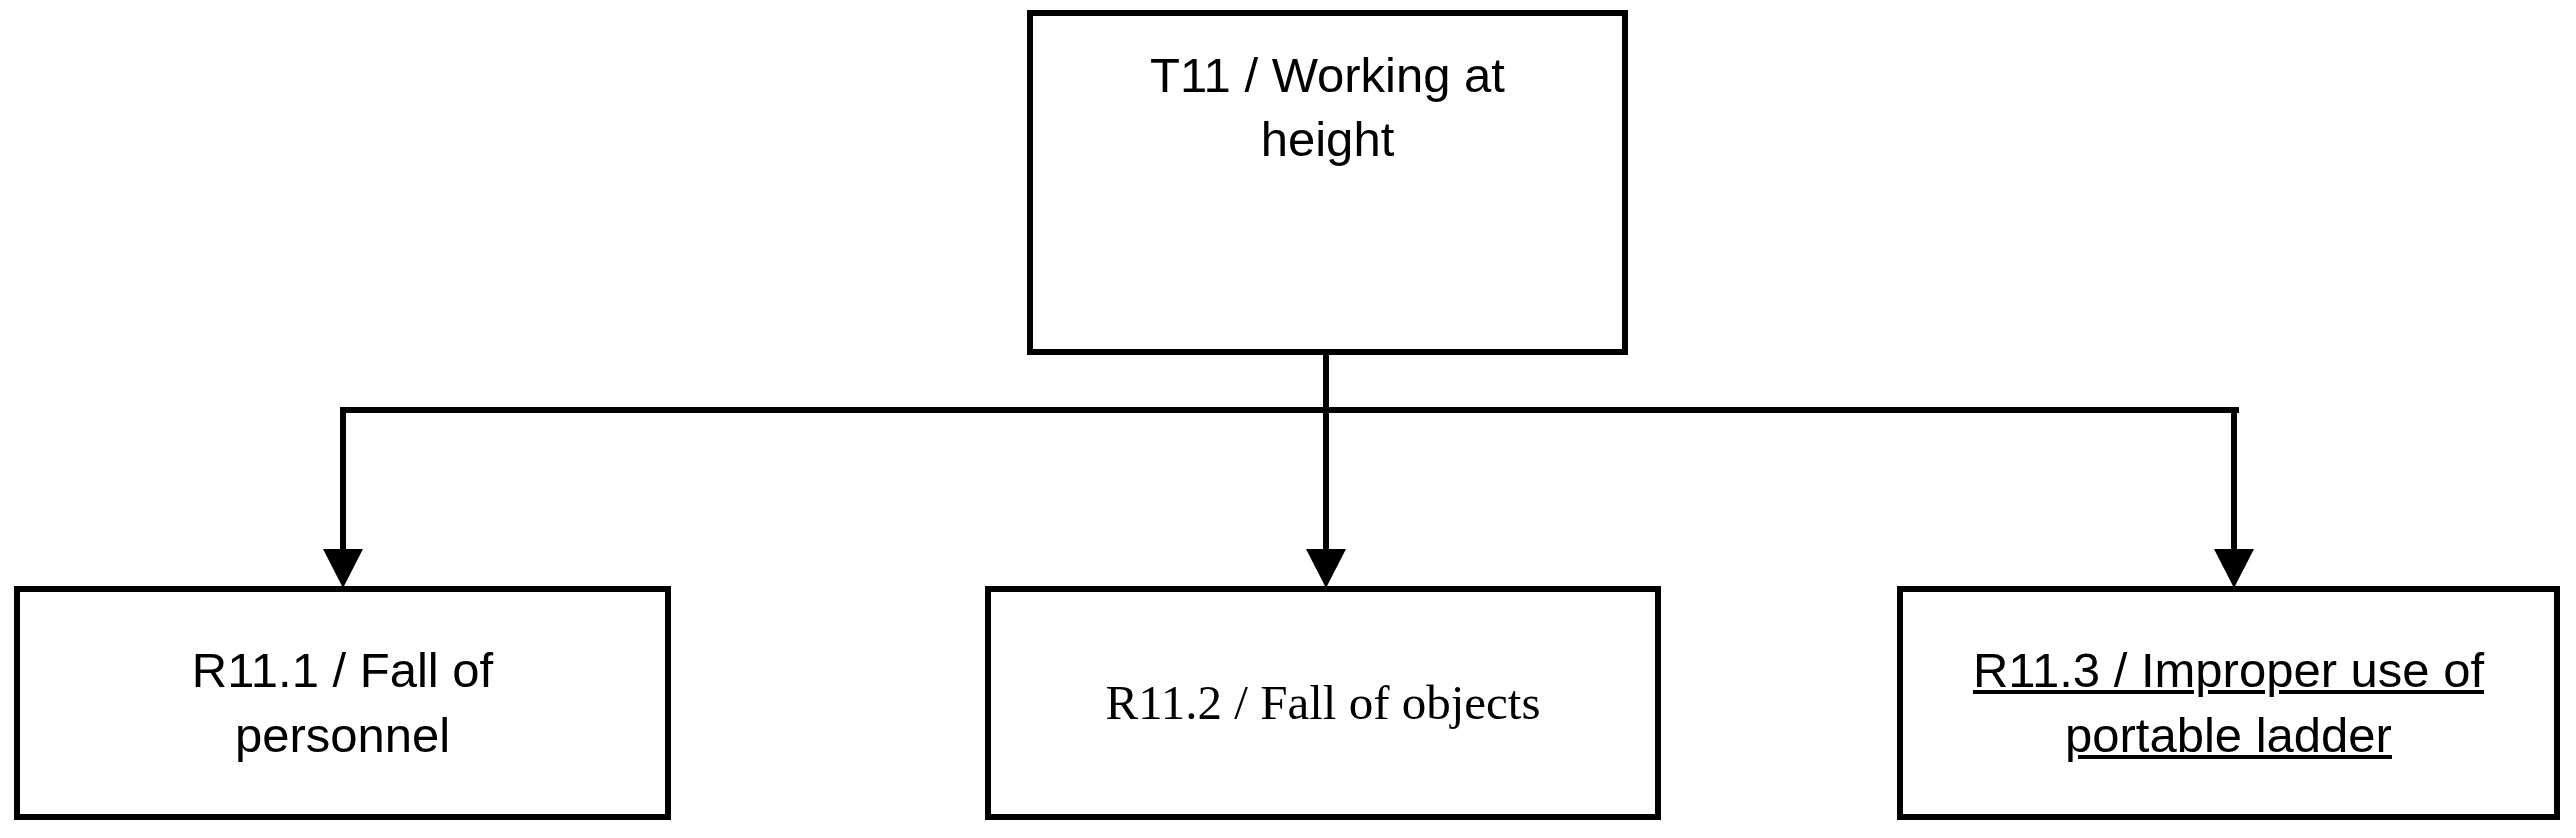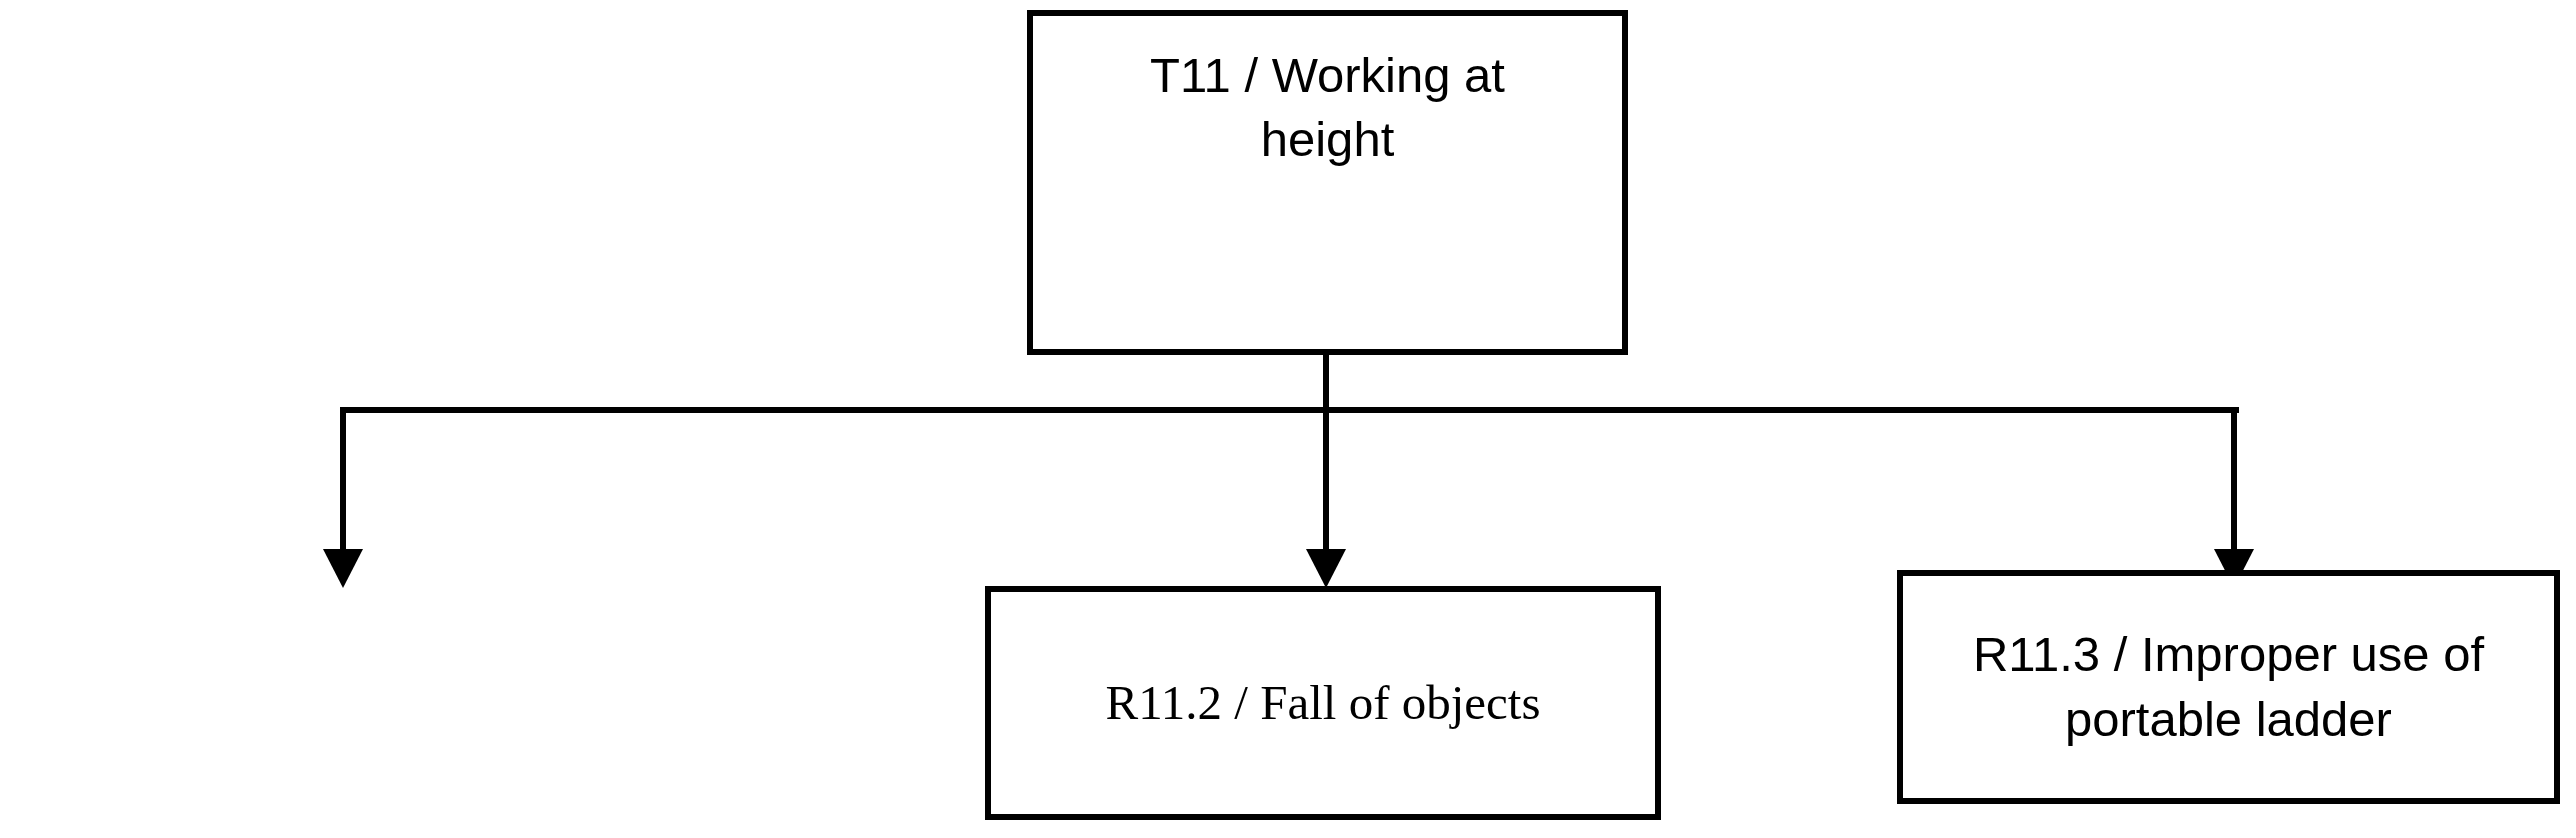--- a/index.html
+++ b/index.html
@@ -57,23 +57,24 @@
   }
   #node-r2 {
     left: 985px;
     top: 586px;
     width: 676px;
     height: 234px;
     font-family: Liberation Serif, serif;
   }
   #node-r3 {
     left: 1897px;
-    top: 570px;
+    top: 586px;
     width: 663px;
     height: 234px;
+    text-decoration: underline;
   }
   
   .conn-line {
     position: absolute;
     background: #000000;
   }
   .conn-h {
     height: 6px;
   }
   .conn-v {
@@ -144,20 +145,24 @@
   <div class="conn-line conn-h" id="conn-bus"></div>
 
   <div class="conn-line conn-v" id="conn-stem-left"></div>
   <div class="conn-line conn-v" id="conn-stem-center"></div>
   <div class="conn-line conn-v" id="conn-stem-right"></div>
 
   <div class="arrowhead" id="arrow-left"></div>
   <div class="arrowhead" id="arrow-center"></div>
   <div class="arrowhead" id="arrow-right"></div>
 
+  <div class="node" id="node-r1">
+    <div class="node-label">R11.1 / Fall of
+personnel</div>
+  </div>
 
   <div class="node" id="node-r2">
     <div class="node-label">R11.2 / Fall of objects</div>
   </div>
 
   <div class="node" id="node-r3">
     <div class="node-label">R11.3 / Improper use of
 portable ladder</div>
   </div>
 

